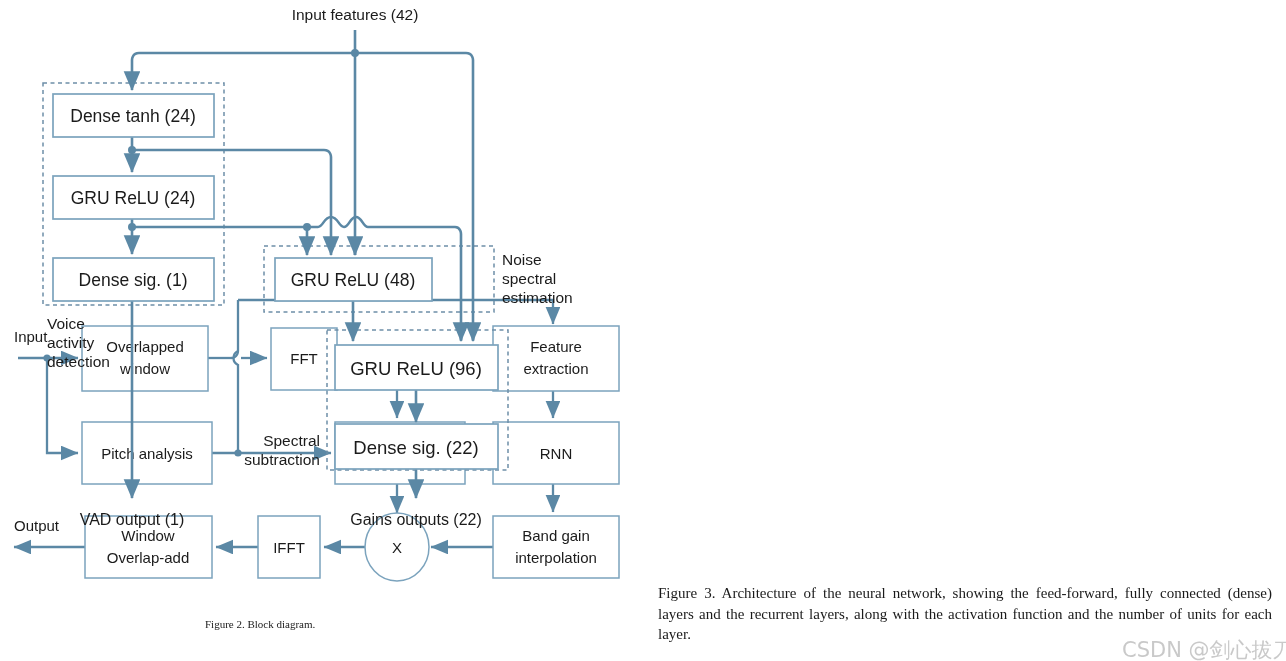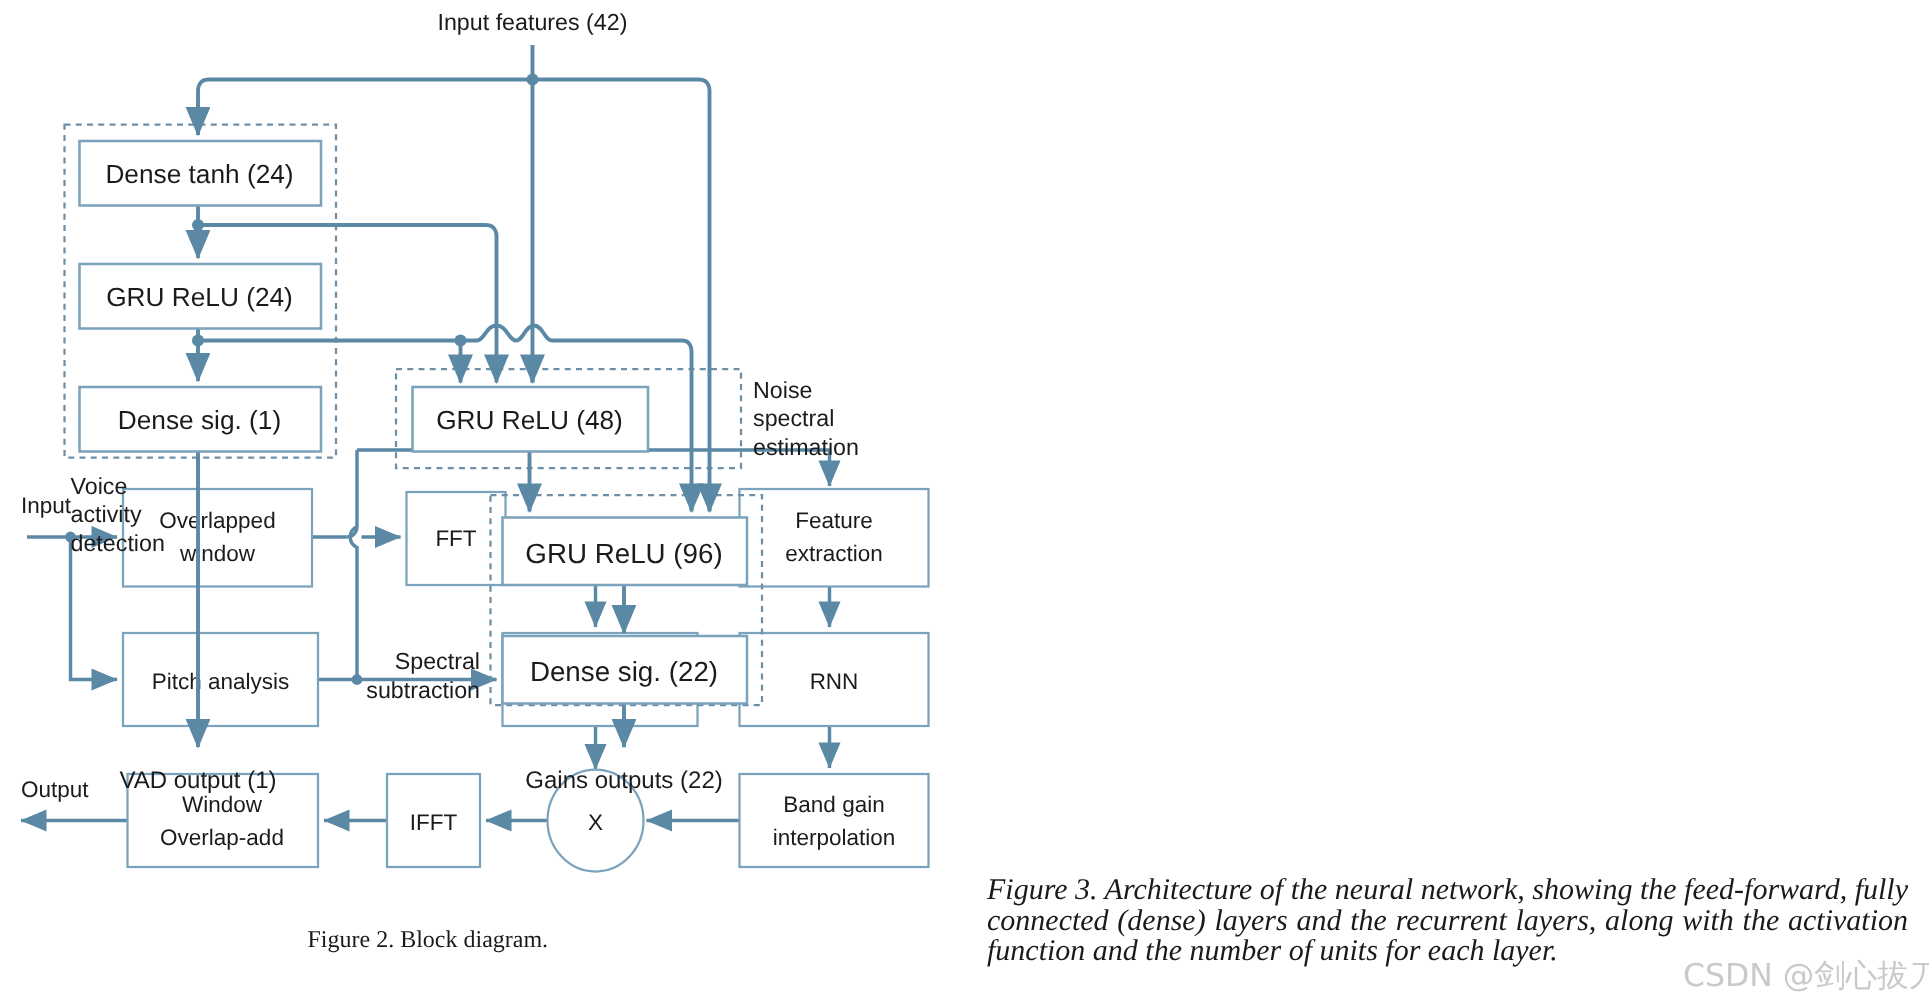--- a/index.html
+++ b/index.html
@@ -1,22 +1,22 @@
 <!DOCTYPE html>
 <html><head>
 <meta charset="utf-8">
 <style>
   html,body{margin:0;padding:0;background:#ffffff;}
   body{width:1286px;height:661px;position:relative;overflow:hidden;
        font-family:"Liberation Sans",sans-serif;color:#000;}
   .fig{position:absolute;top:0;left:0;}
   svg{display:block;}
   .cap{position:absolute;font-family:"Liberation Serif",serif;color:#1a1a1a;}
-  #cap2{left:205px;top:618px;font-size:16px;white-space:nowrap;}
-  #cap3{left:658px;top:583px;width:614px;font-size:20px;line-height:20.5px;text-align:justify;font-style:italic;}
+  #cap2{left:205px;top:618px;font-size:11px;white-space:nowrap;}
+  #cap3{left:658px;top:583px;width:614px;font-size:15px;line-height:20.5px;text-align:justify;}
   #watermark{position:absolute;left:1122px;top:636px;font-size:21px;color:#c9c9c9;
              font-family:"DejaVu Sans",sans-serif;white-space:nowrap;}
   .bxt{font-family:"Liberation Sans",sans-serif;fill:#1b1b1b;text-anchor:middle;}
   .lbl{font-family:"Liberation Sans",sans-serif;fill:#1b1b1b;}
 </style>
 </head>
 <body>
 
 <div class="fig">
 <svg width="660" height="600" viewBox="0 0 660 600">

